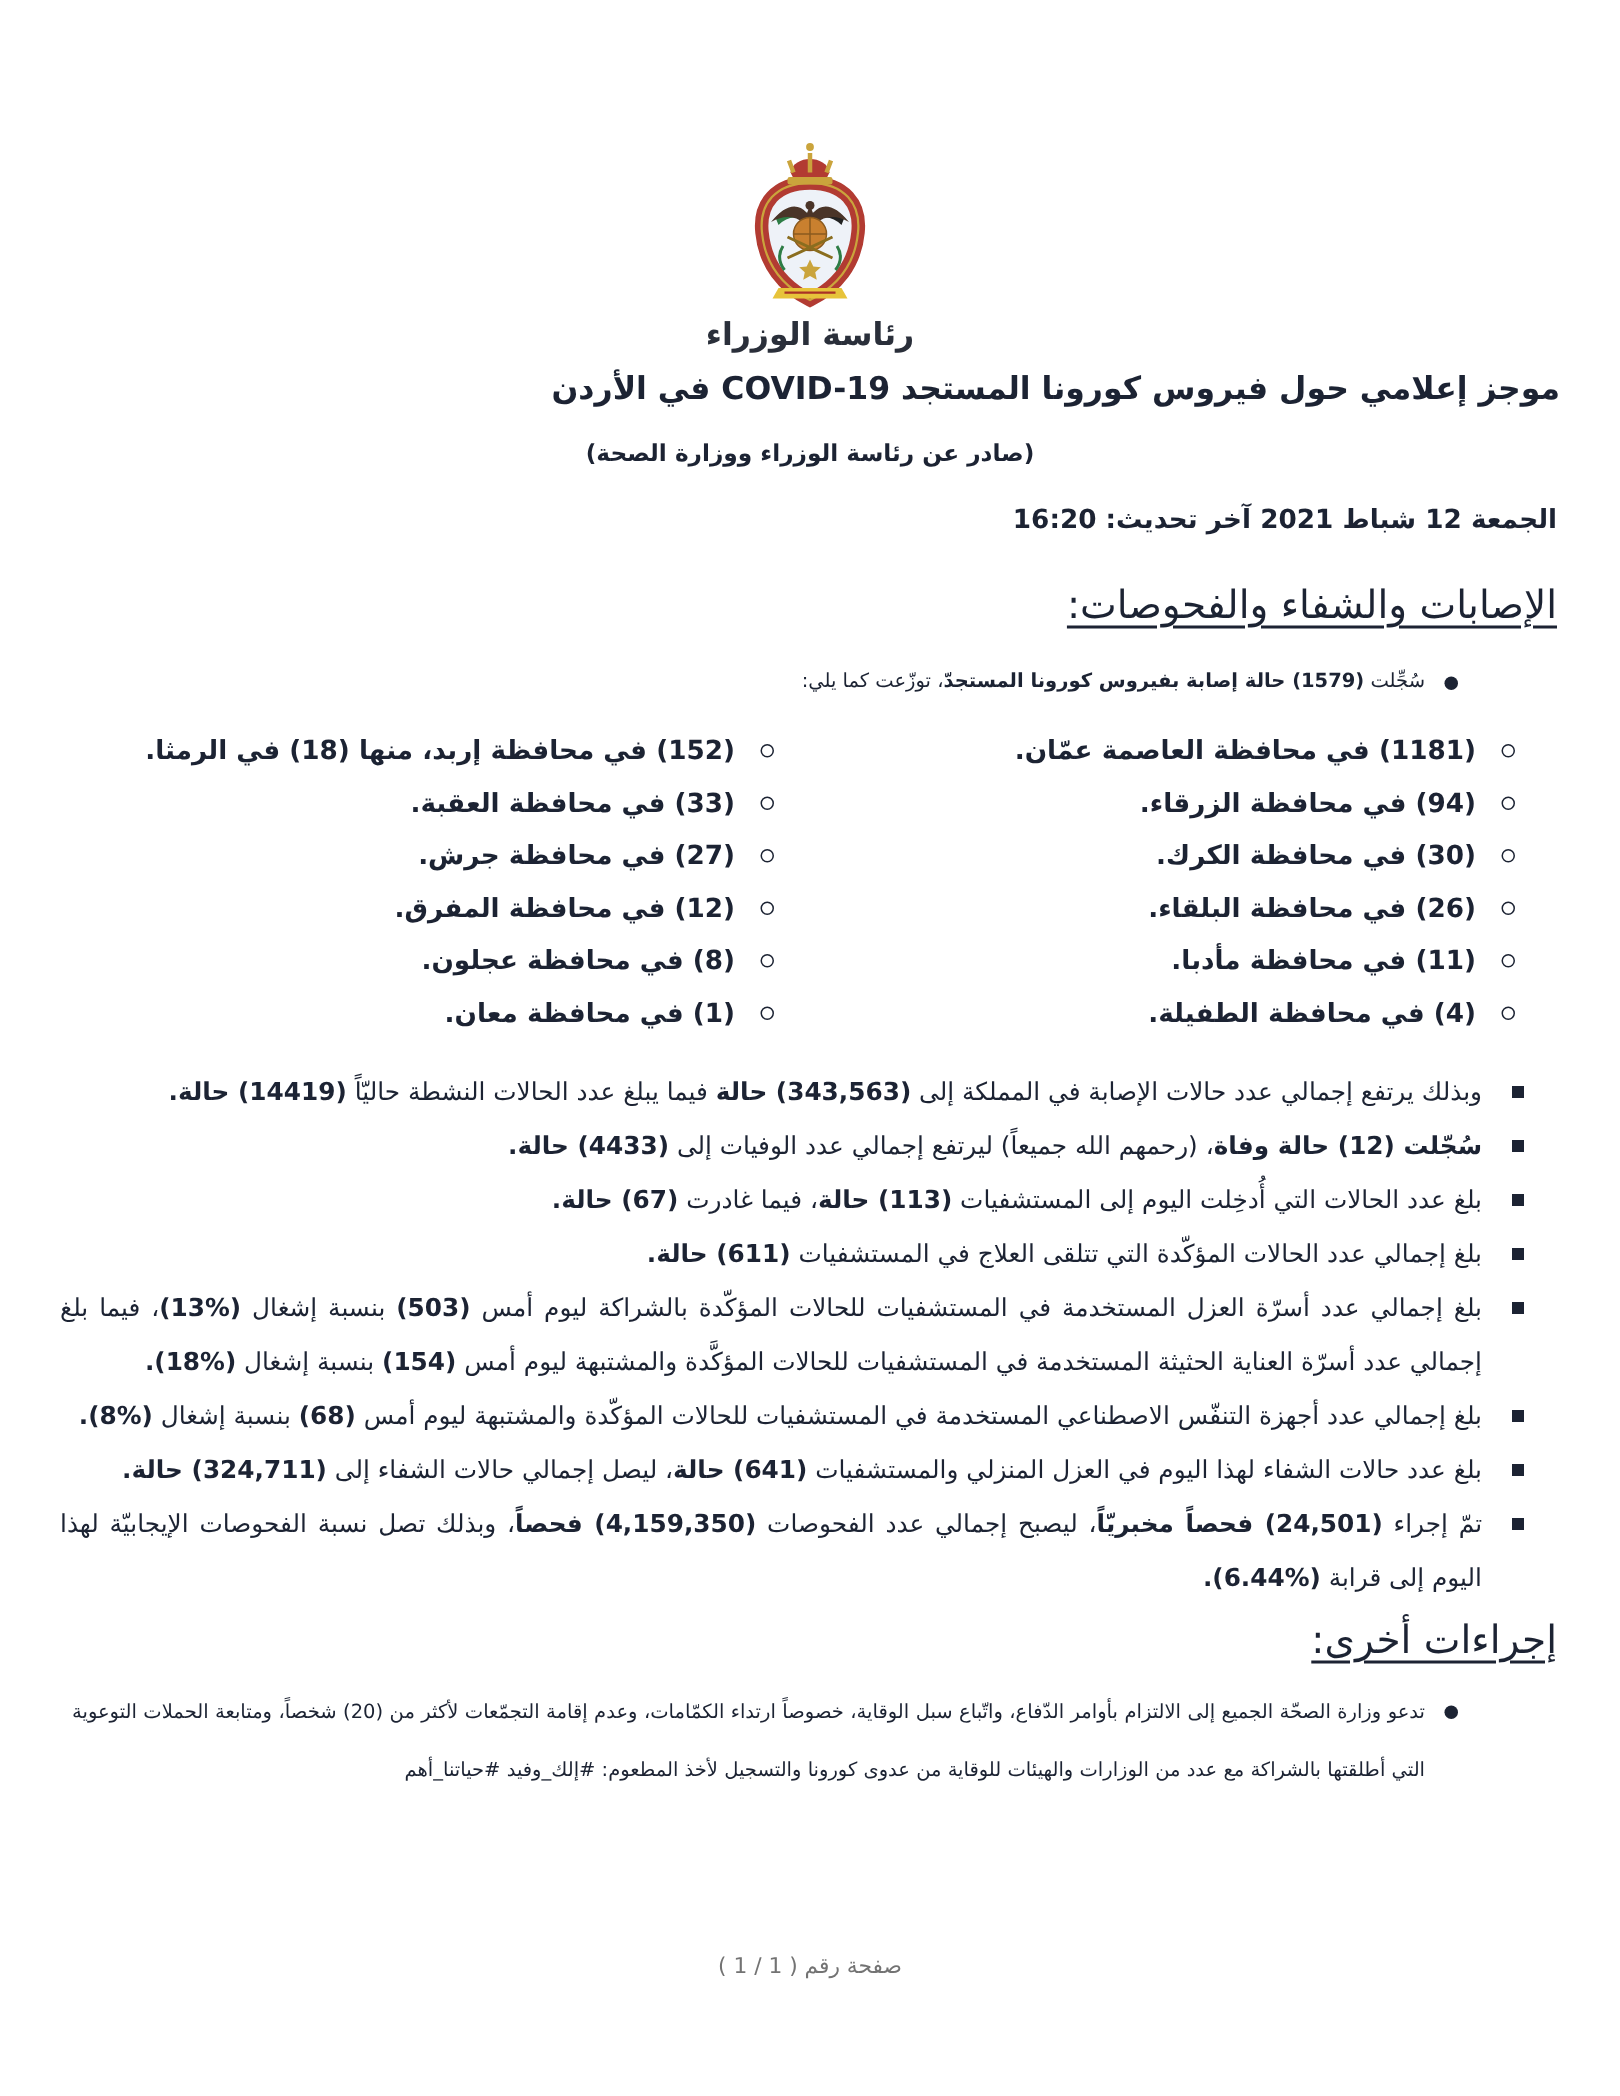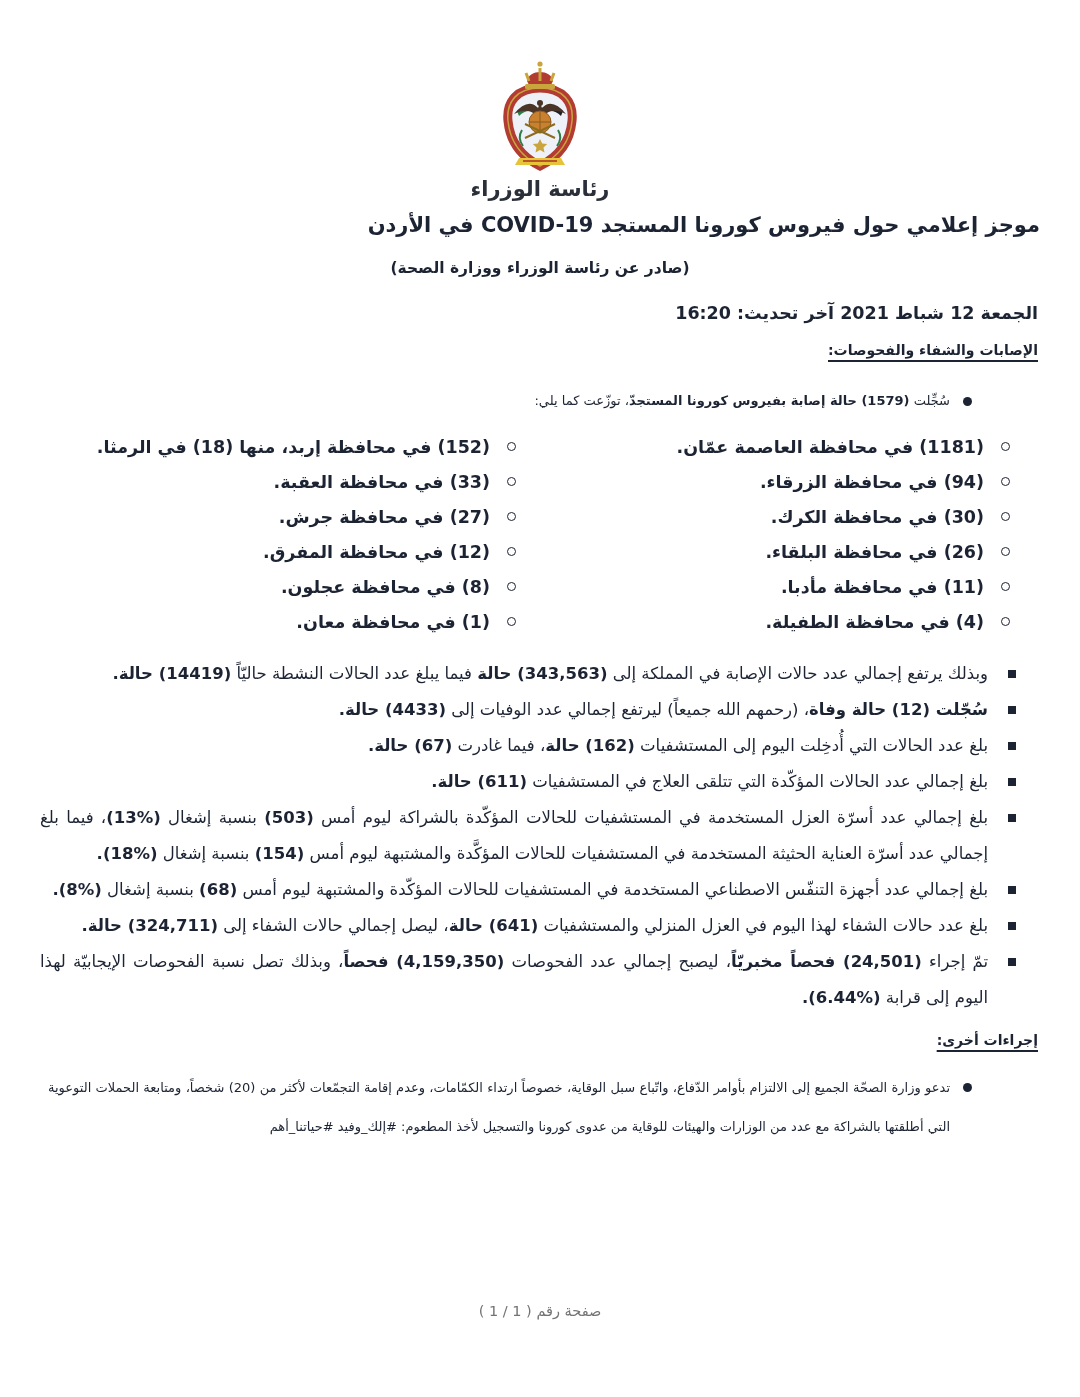--- a/index.html
+++ b/index.html
@@ -6,42 +6,42 @@
   .page {
     position: relative;
     width: 1080px;
     height: 1397px;
     background: #ffffff;
     overflow: hidden;
     direction: rtl;
     font-family: "DejaVu Sans", sans-serif;
     color: #1c2333;
   }
-  .logo { text-align: center; padding-top: 58px; line-height: 0; }
+  .logo { text-align: center; padding-top: 92px; line-height: 0; }
   .logo svg { display: inline-block; }
   .logo-caption {
     font-size: 21px; font-weight: bold; line-height: 26px;
     margin-top: 2px; color: #2a2f3a; letter-spacing: -1px;
   }
   .doc-title {
     font-size: 21px; font-weight: bold;
     margin: 10px 40px 0 40px; line-height: 26px;
   }
   .doc-subtitle {
     text-align: center; font-size: 15.5px; font-weight: bold;
     margin-top: 20px; line-height: 20px;
   }
   .date-line {
     text-align: right; font-size: 17.5px; font-weight: bold;
     margin: 24px 42px 0 40px; line-height: 22px;
   }
   .heading {
-    font-size: 14px; font-weight: bold;
+    font-size: 26px; font-weight: normal;
     text-decoration: underline; text-underline-offset: 5px; text-decoration-thickness: 2px;
-    margin: 14px 42px 0 40px; line-height: 24px;
+    margin: 34px 42px 0 40px; line-height: 24px;
   }
   .l1-bullet {
     position: relative;
     margin: 20px 130px 0 48px;
     font-size: 13px; line-height: 38px;
     text-align: justify; text-justify: inter-word;
   }
   .dot {
     position: absolute; right: -22px; top: 15px;
     width: 9px; height: 9px; border-radius: 50%; background: #1c2333;
@@ -198,21 +198,21 @@
         <span><span>وبذلك يرتفع إجمالي عدد حالات الإصابة في المملكة إلى </span><b>(343,563) حالة</b><span> فيما يبلغ عدد الحالات النشطة حاليّاً </span><b>(14419) حالة.</b></span>
       </div>
 
       <div class="stat">
         <span class="sq"></span>
         <span><b>سُجّلت (12) حالة وفاة</b><span>، (رحمهم الله جميعاً) ليرتفع إجمالي عدد الوفيات إلى </span><b>(4433) حالة.</b></span>
       </div>
 
       <div class="stat">
         <span class="sq"></span>
-        <span><span>بلغ عدد الحالات التي أُدخِلت اليوم إلى المستشفيات </span><b>(162) حالة</b><span>، فيما غادرت </span><b>(67) حالة.</b></span>
+        <span><span>بلغ عدد الحالات التي أُدخِلت اليوم إلى المستشفيات </span><b>(113) حالة</b><span>، فيما غادرت </span><b>(67) حالة.</b></span>
       </div>
 
       <div class="stat">
         <span class="sq"></span>
         <span><span>بلغ إجمالي عدد الحالات المؤكّدة التي تتلقى العلاج في المستشفيات </span><b>(611) حالة.</b></span>
       </div>
 
       <div class="stat">
         <span class="sq"></span>
         <span><span>بلغ إجمالي عدد أسرّة العزل المستخدمة في المستشفيات للحالات المؤكّدة بالشراكة ليوم أمس </span><b>(503)</b><span> بنسبة إشغال </span><b>(%13)</b><span>، فيما بلغ إجمالي عدد أسرّة العناية الحثيثة المستخدمة في المستشفيات للحالات المؤكَّدة والمشتبهة ليوم أمس </span><b>(154)</b><span> بنسبة إشغال </span><b>(%18).</b></span>

